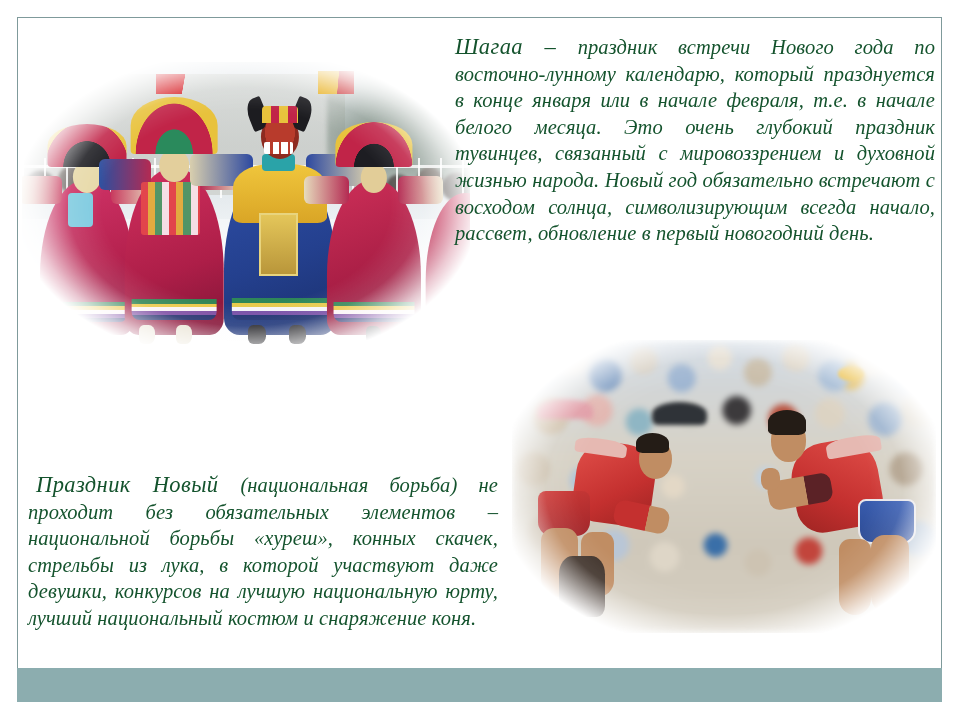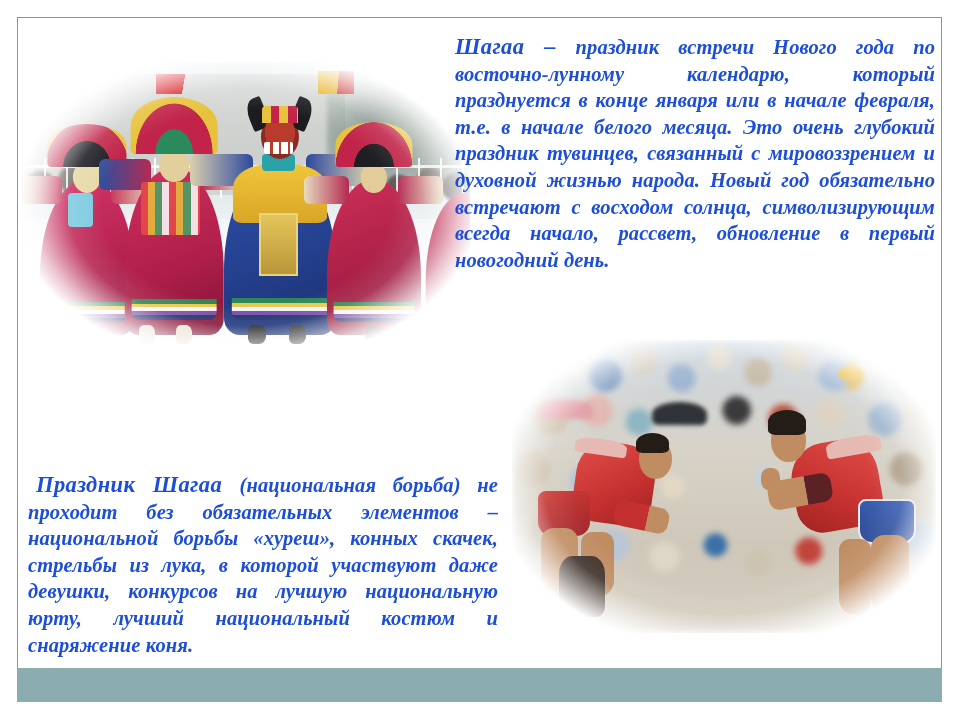--- a/index.html
+++ b/index.html
@@ -181,23 +181,23 @@
   .wr-torso { position:absolute; border-radius: 40% 40% 30% 30%; }
   .wr-arm { position:absolute; border-radius: 10px; }
   .wr-head { position:absolute; border-radius:48%; background:#c08d63; }
   .wr-hair { position:absolute; border-radius:50% 50% 20% 20%; background:#241c16; }
   .wr-leg { position:absolute; border-radius: 18px 18px 26px 26px; background:#c08d63; }
   .wr-trunk { position:absolute; border-radius: 8px 8px 14px 14px; }
 
   
   .txt {
     position:absolute;
-    color:#1d4ed8;
+    color:#14532d;
     font-family: "Liberation Serif", serif;
-    font-weight: bold;
+    font-weight: normal;
     font-style: italic;
     text-align: justify;
     text-justify: inter-word;
     letter-spacing: .1px;
   }
   #text-shagaa {
     left: 455px;
     top: 34px;
     width: 480px;
     font-size: 20.5px;
@@ -288,21 +288,21 @@
       <div class="d-hem"></div>
       <div class="d-boot" style="left:18%;"></div>
     </div>
   </div>
 
   <div class="txt" id="text-shagaa">
     <span class="lead">Шагаа – </span><span>праздник встречи Нового года по восточно-лунному календарю, который празднуется в конце января или в начале февраля, т.е. в начале белого месяца. Это очень глубокий праздник тувинцев, связанный с мировоззрением и духовной жизнью народа. Новый год обязательно встречают с восходом солнца, символизирующим всегда начало, рассвет, обновление в первый новогодний день.</span>
   </div>
 
   <div class="txt" id="text-khuresh">
-    <span class="lead"> Праздник Шагаа </span><span>(национальная борьба) не проходит без обязательных элементов – национальной борьбы «хуреш», конных скачек, стрельбы из лука, в которой участвуют даже девушки, конкурсов на лучшую национальную юрту, лучший национальный костюм и снаряжение коня.</span>
+    <span class="lead"> Праздник Новый </span><span>(национальная борьба) не проходит без обязательных элементов – национальной борьбы «хуреш», конных скачек, стрельбы из лука, в которой участвуют даже девушки, конкурсов на лучшую национальную юрту, лучший национальный костюм и снаряжение коня.</span>
   </div>
 
   <div id="photo-wrestlers" aria-label="Два борца хуреш в красных куртках-содак сходятся на арене перед трибунами зрителей">
     <div class="wr-crowd"></div>
 
     <div style="position:absolute;left:33%;top:21%;width:13%;height:8%;background:#2f3338;border-radius:50% 50% 6px 6px;filter:blur(2px);"></div>
 
     <div style="position:absolute;left:6%;top:20%;width:13%;height:7%;background:#e09aa4;border-radius:50% 50% 4px 4px;filter:blur(2.4px);"></div>
 
     <div style="position:absolute;left:77%;top:9%;width:6%;height:5%;background:#e8b62e;border-radius:50%;filter:blur(1.6px);"></div>

